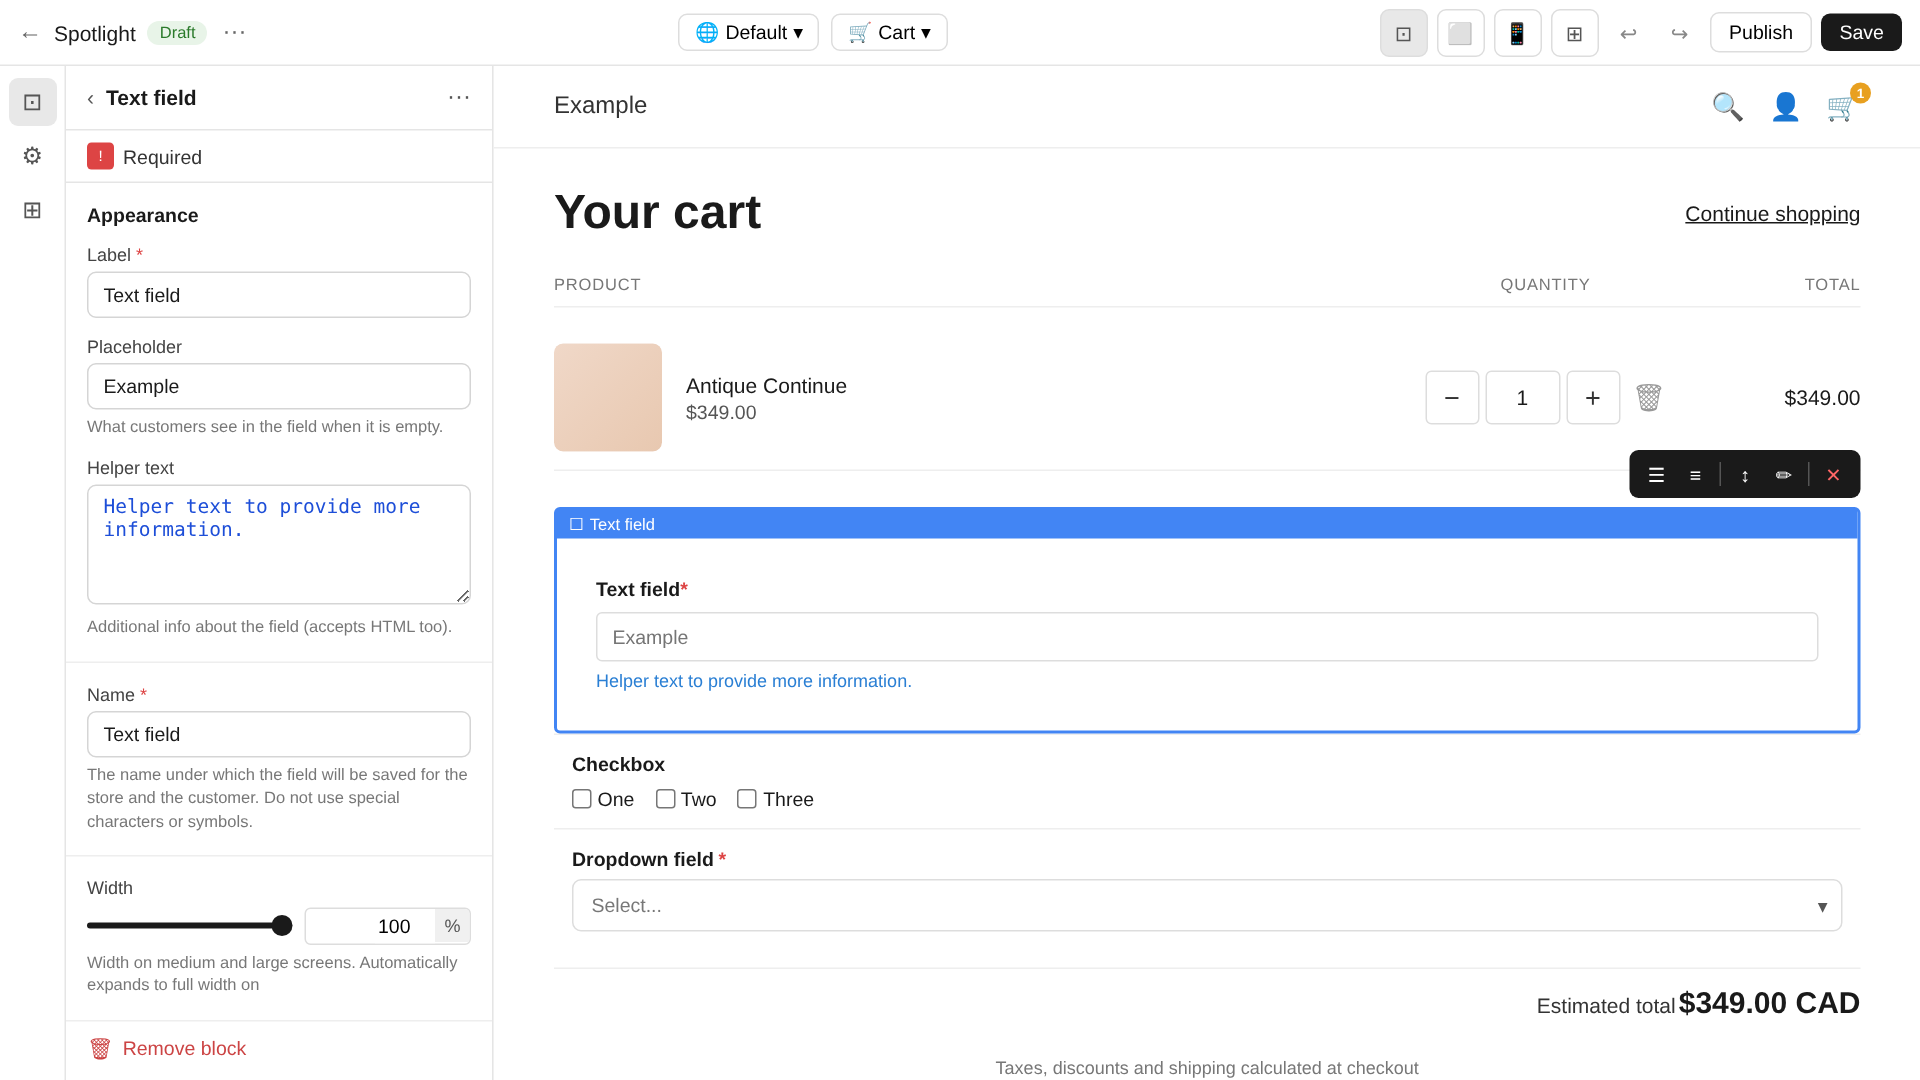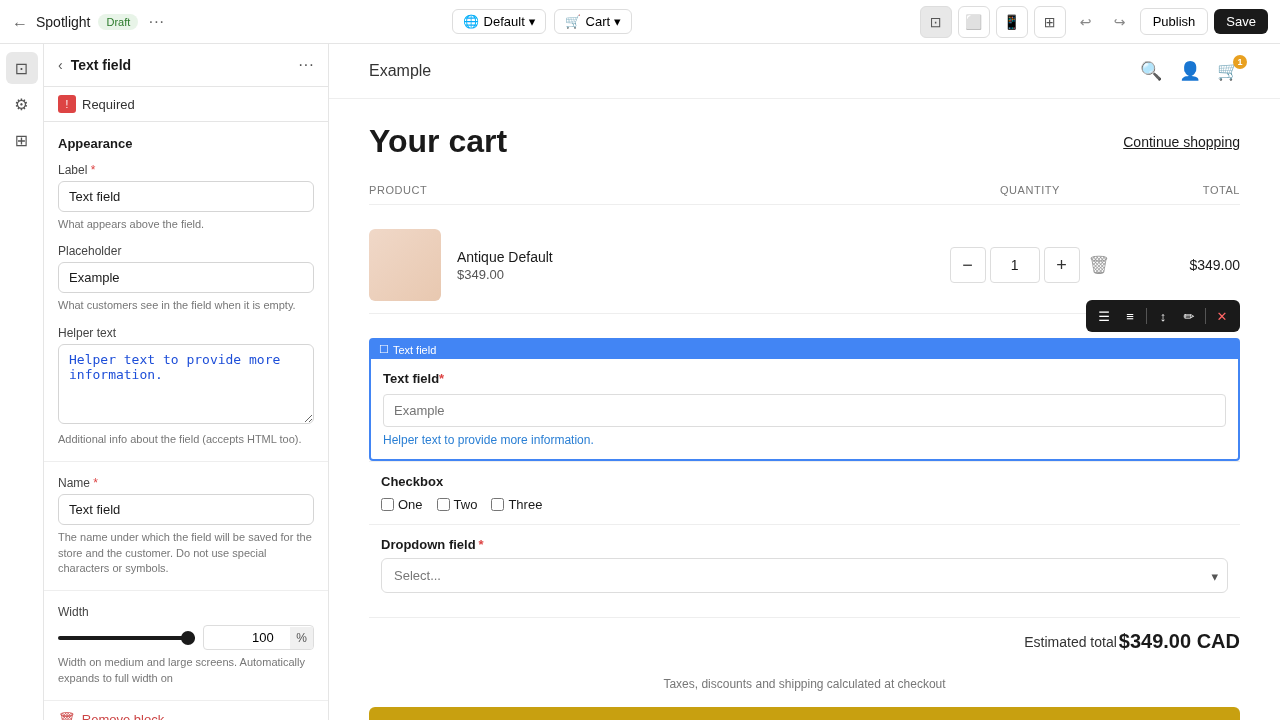--- a/index.html
+++ b/index.html
@@ -79,21 +79,21 @@
     .qty-control { display: flex; align-items: center; width: 180px; justify-content: center; }
     .qty-btn { width: 36px; height: 36px; border: 1px solid #ddd; border-radius: 4px; background: #fff; font-size: 18px; cursor: pointer; display: flex; align-items: center; justify-content: center; color: #333; }
     .qty-value { width: 50px; text-align: center; font-size: 14px; border: 1px solid #ddd; height: 36px; margin: 0 4px; display: flex; align-items: center; justify-content: center; border-radius: 4px; }
     .delete-icon { font-size: 18px; color: #999; cursor: pointer; margin-left: 8px; }
     .item-total { width: 120px; text-align: right; font-size: 14px; font-weight: 500; }
 
     
     .custom-fields-area { margin: 0 0 0 0; position: relative; }
     .text-field-popup { position: relative; background: #fff; border: 2px solid #4285f4; border-radius: 4px; margin: 0; }
     .text-field-popup-header { background: #4285f4; color: #fff; font-size: 11px; padding: 3px 8px; display: flex; align-items: center; gap: 4px; }
-    .text-field-popup-body { padding: 12px; }
+    .text-field-popup-body { padding: 26px; }
     .tf-label { font-size: 13px; font-weight: 600; margin-bottom: 8px; }
     .tf-label .req { color: #d44; }
     .tf-input { width: 100%; border: 1px solid #ddd; border-radius: 4px; padding: 8px 10px; font-size: 13px; color: #aaa; outline: none; }
     .tf-helper { font-size: 12px; color: #2a7fd4; margin-top: 6px; }
     .field-toolbar { display: flex; align-items: center; gap: 2px; background: #1a1a1a; border-radius: 6px; padding: 4px 6px; position: absolute; right: 0; top: -38px; }
     .field-toolbar-btn { width: 24px; height: 24px; border-radius: 4px; border: none; background: transparent; cursor: pointer; display: flex; align-items: center; justify-content: center; color: #fff; font-size: 13px; }
     .field-toolbar-btn.danger { color: #f66; }
     .field-toolbar-divider { width: 1px; height: 16px; background: #555; margin: 0 2px; }
 
     .checkbox-field { padding: 12px; border-top: 1px solid #eee; }
@@ -170,21 +170,20 @@
     </div>
 
     <div class="panel-section">
       <div class="section-title">Appearance</div>
 
       <div style="margin-bottom:12px">
         <div class="field-label">
           <span>Label</span> <span class="required-star">*</span>
         </div>
         <input class="text-input" type="text" value="Text field" style="">
-        <div class="field-hint">What appears above the field.</div>
       </div>
 
       <div style="margin-bottom:12px">
         <div class="field-label">Placeholder</div>
         <input class="text-input" type="text" value="Example" style="">
         <div class="field-hint">What customers see in the field when it is empty.</div>
       </div>
 
       <div style="margin-bottom:0">
         <div class="field-label">Helper text</div>
@@ -243,21 +242,21 @@
         <div class="cart-table-header">
           <span class="col-product">PRODUCT</span>
           <span class="col-quantity">QUANTITY</span>
           <span class="col-total">TOTAL</span>
         </div>
         <div class="cart-item-row">
           <div class="cart-item-img">
             <div class="cart-item-img-placeholder"></div>
           </div>
           <div class="cart-item-details">
-            <div class="cart-item-name">Antique Default</div>
+            <div class="cart-item-name">Antique Continue</div>
             <div class="cart-item-price">$349.00</div>
           </div>
           <div class="qty-control">
             <button class="qty-btn">−</button>
             <div class="qty-value">1</div>
             <button class="qty-btn">+</button>
             <span class="delete-icon">🗑</span>
           </div>
           <div class="item-total">$349.00</div>
         </div>

